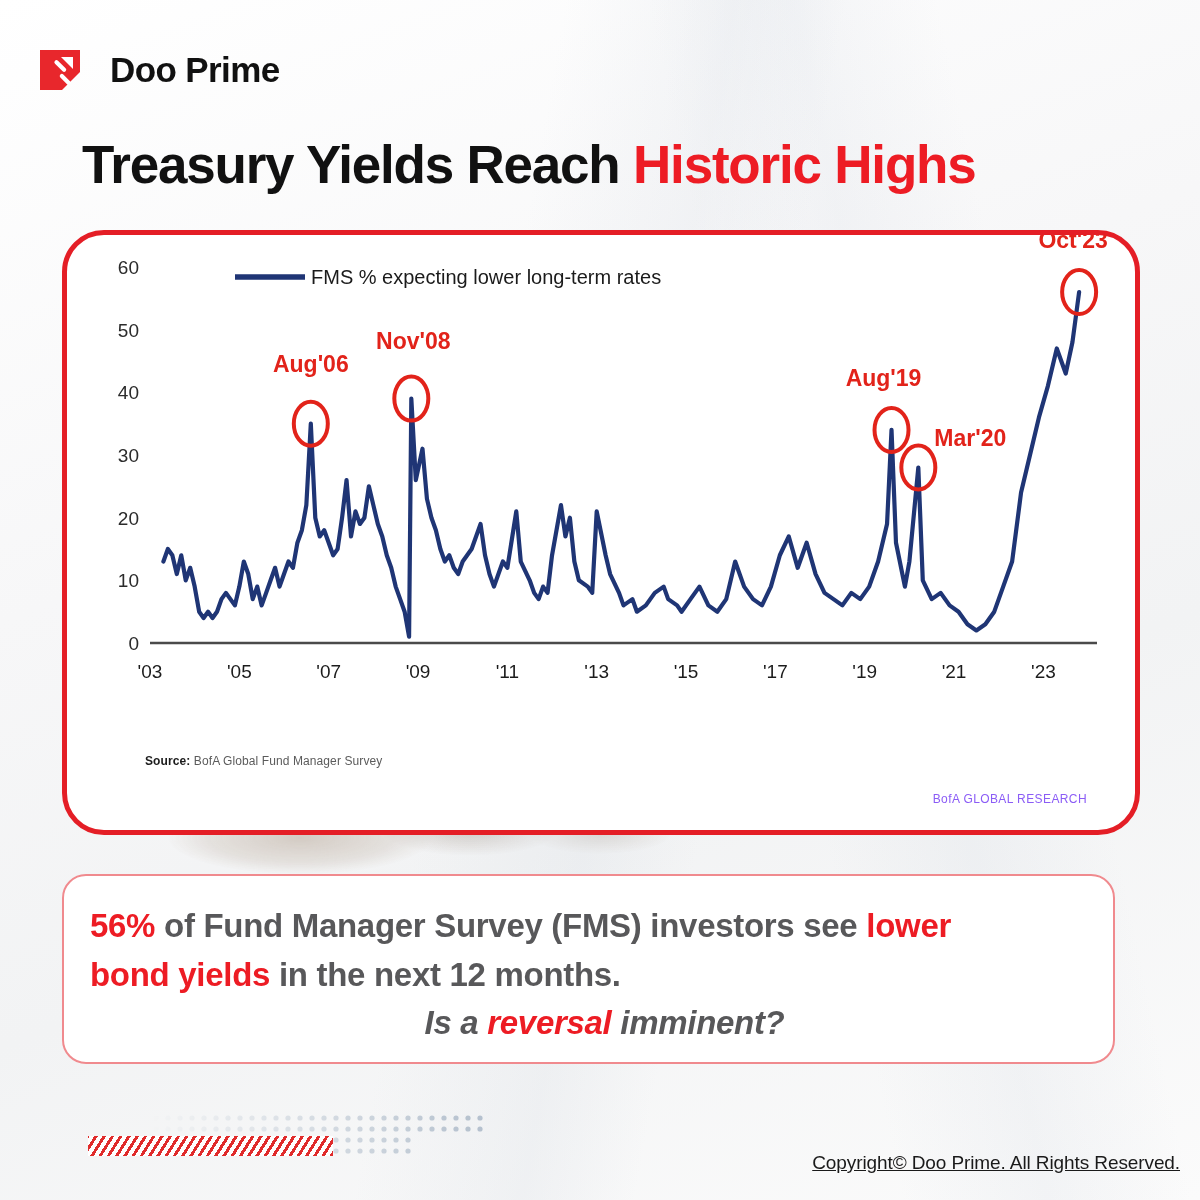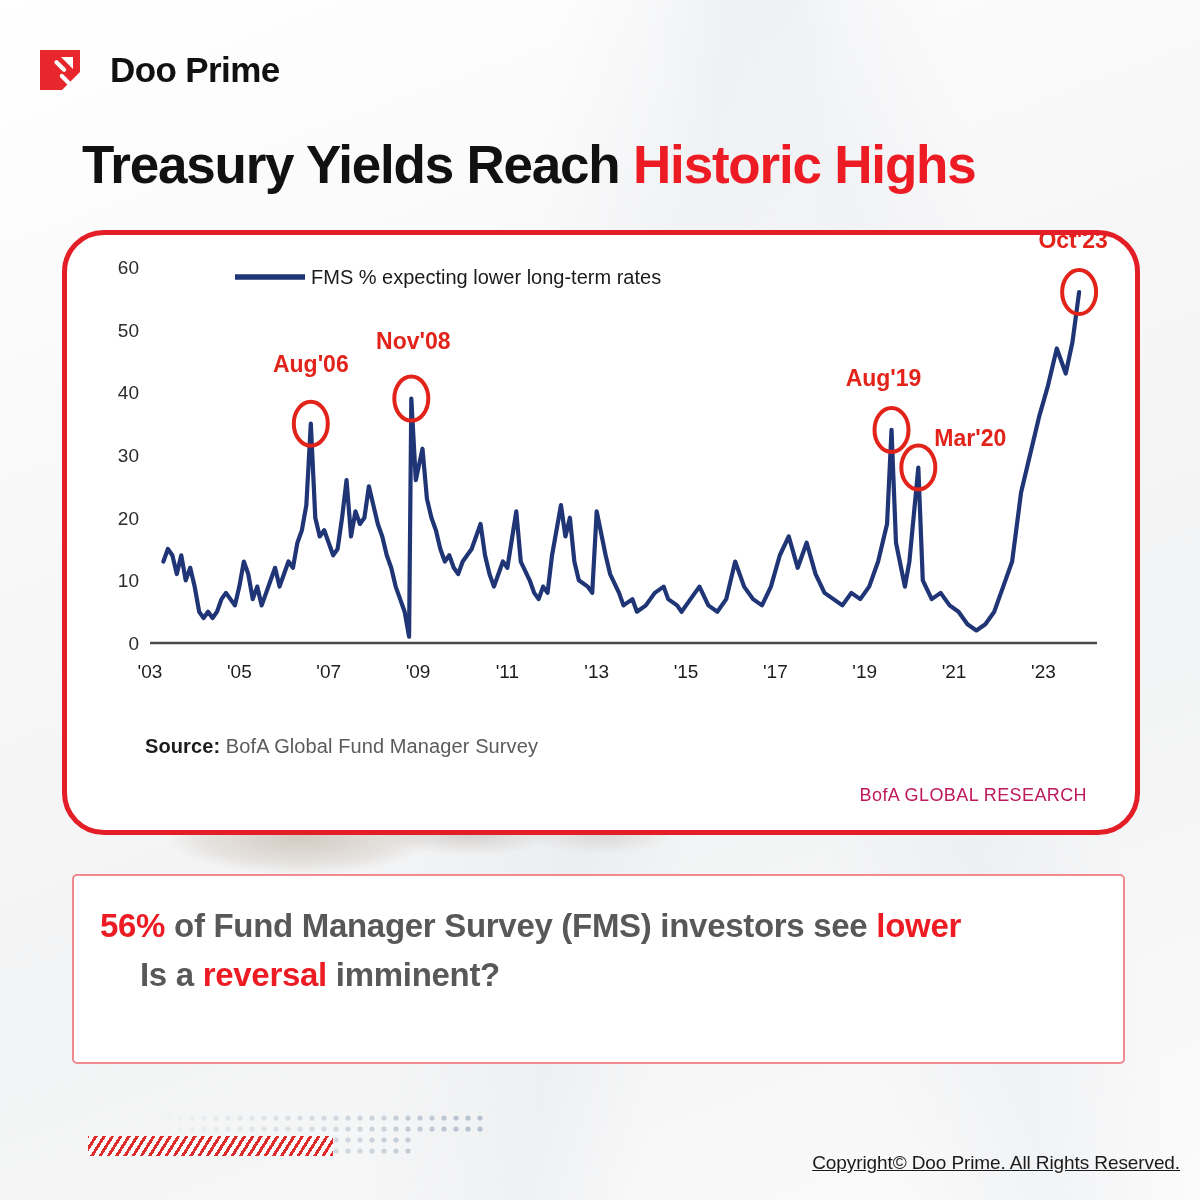--- a/index.html
+++ b/index.html
@@ -87,55 +87,55 @@
     z-index: 4;
   }
   .chart-inner {
     position: absolute;
     inset: 0;
   }
   svg.plot { position: absolute; left: 0; top: 0; }
 
   .source-line {
     position: absolute;
-    left: 78px; bottom: 72px;
-    font-size: 20px;
+    left: 78px; bottom: 62px;
+    font-size: 12px;
     color: #5b5b5b;
     letter-spacing: .1px;
   }
   .source-line b { color: #1c1c1c; font-weight: 700; }
 
   .research-mark {
     position: absolute;
     right: 48px; bottom: 24px;
-    font-size: 18px;
-    color: #be185d;
+    font-size: 12px;
+    color: #8b5cf6;
     letter-spacing: .4px;
   }
 
   
   .callout-card {
     position: absolute;
-    left: 72px; top: 874px;
+    left: 62px; top: 874px;
     width: 1053px; height: 190px;
     background: rgba(255,255,255,.96);
     border: 2px solid #F08A8E;
-    border-radius: 5px;
+    border-radius: 24px;
     z-index: 4;
     padding: 26px 34px 0 26px;
   }
   .callout-line {
     font-size: 33px;
     font-weight: 800;
     line-height: 1.47;
     color: #58585A;
     letter-spacing: -.3px;
   }
   .callout-line .accent { color: #ED1C24; }
-  .callout-line.centered { text-align: left; padding-left: 40px; }
+  .callout-line.centered { text-align: center; padding-left: 40px; font-style: italic; }
 
   
   .dot-grid {
     position: absolute;
     left: 150px; top: 1112px;
     width: 340px; height: 46px;
     z-index: 3;
   }
   .hatch-bar {
     position: absolute;
@@ -233,20 +233,23 @@
   <div class="source-line">
     <b>Source:</b><span> BofA Global Fund Manager Survey</span>
   </div>
 
   <div class="research-mark">BofA GLOBAL RESEARCH</div>
 </div>
 
 <div class="callout-card">
   <div class="callout-line">
     <span class="accent">56%</span><span> of Fund Manager Survey (FMS) investors see </span><span class="accent">lower</span>
+  </div>
+  <div class="callout-line">
+    <span class="accent">bond yields</span><span> in the next 12 months.</span>
   </div>
   <div class="callout-line centered">
     <span>Is a </span><span class="accent">reversal</span><span> imminent?</span>
   </div>
 </div>
 
 <svg class="dot-grid" viewBox="0 0 340 46">
   <defs>
     <linearGradient id="dotFade" x1="0" y1="0" x2="1" y2="0">
       <stop offset="0%" stop-color="#8da0b5" stop-opacity="0"></stop>

